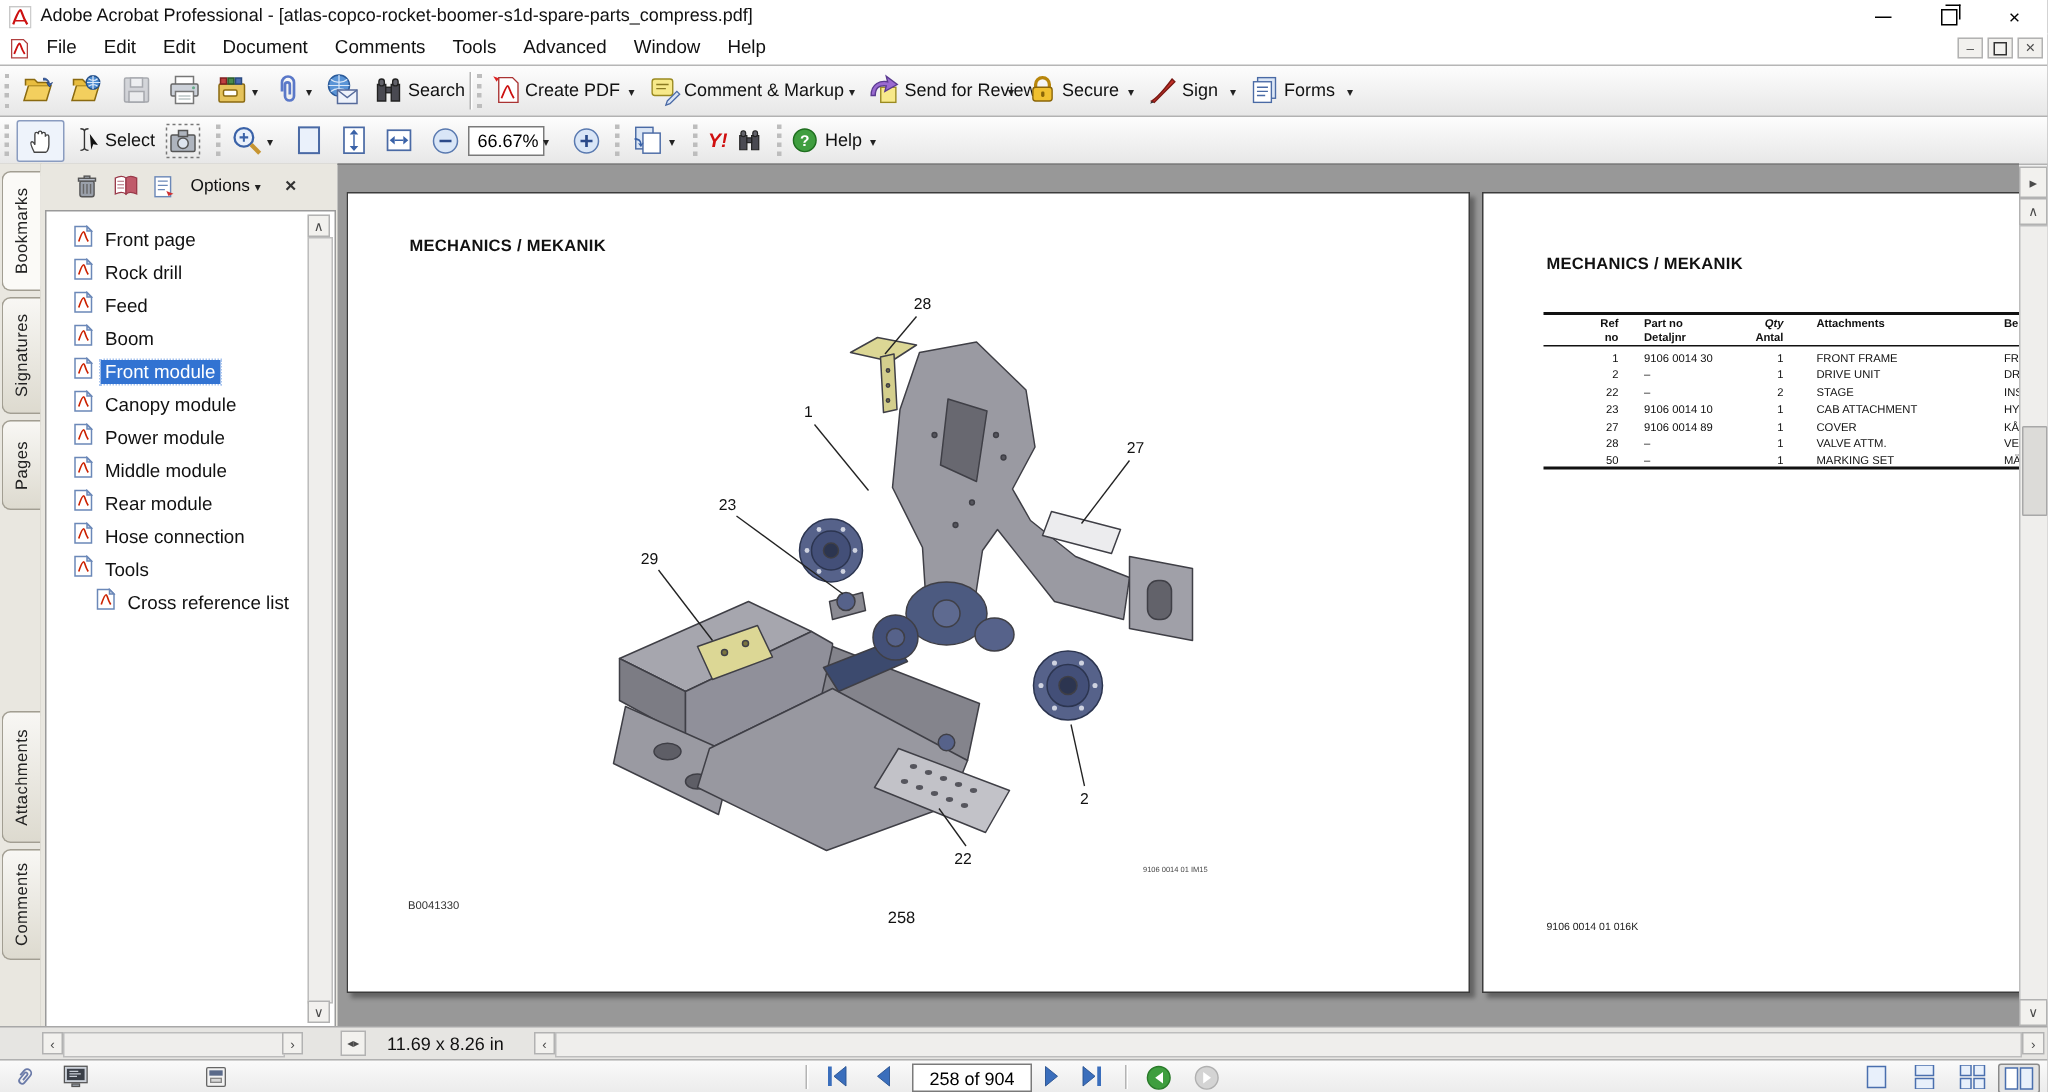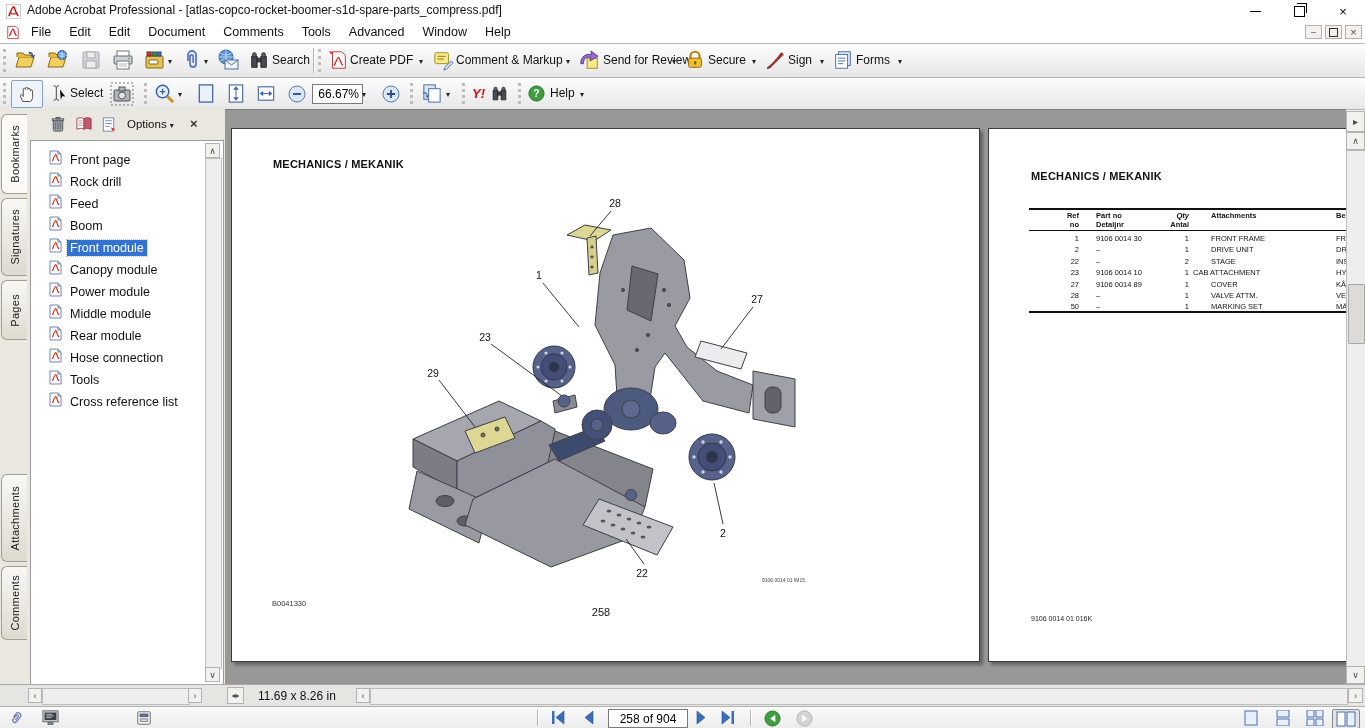--- a/index.html
+++ b/index.html
@@ -446,21 +446,21 @@
     <span class="bm-label">Hose connection</span>
   </div>
       <div class="bm-item" style="top: 228px;">
     <span><svg width="13" height="15" viewBox="0 0 13 15">
             <path d="M1 1 h8 l3 3 v10 H1 z" fill="#fff" stroke="#6b88b8"></path>
             <path d="M9 1 l3 3 h-3 z" fill="#cfd9ea" stroke="#6b88b8"></path>
             <path d="M3.5 11 C5 6.5 6 4.5 6.8 4.5 C7.6 4.5 7.3 7 9.8 11" stroke="#cc2200" fill="none" stroke-width="1.1"></path>
           </svg></span>
     <span class="bm-label">Tools</span>
   </div>
-      <div class="bm-item" style="top: 250px;">
+      <div class="bm-item" style="top: 250px; margin-left: 15px;">
     <span><svg width="13" height="15" viewBox="0 0 13 15">
             <path d="M1 1 h8 l3 3 v10 H1 z" fill="#fff" stroke="#6b88b8"></path>
             <path d="M9 1 l3 3 h-3 z" fill="#cfd9ea" stroke="#6b88b8"></path>
             <path d="M3.5 11 C5 6.5 6 4.5 6.8 4.5 C7.6 4.5 7.3 7 9.8 11" stroke="#cc2200" fill="none" stroke-width="1.1"></path>
           </svg></span>
     <span class="bm-label">Cross reference list</span>
   </div>
     </div>
 
   <div class="sb-btn abs" style="left:178px;top:34px;width:15px;height:15px">∧</div>
@@ -599,21 +599,21 @@
         <div class="tc" style="left: 222px; width: 120px; top: 116.4px; text-align: left;">DRIVE UNIT</div>
         <div class="tc" style="left: 347px; width: 50px; top: 116.4px; text-align: left;">DRI</div>
         <div class="tc" style="left: 58px; width: 32px; top: 127.8px; text-align: right;">22</div>
         <div class="tc" style="left: 107px; width: 95px; top: 127.8px; text-align: left;">–</div>
         <div class="tc" style="left: 166px; width: 34px; top: 127.8px; text-align: right;">2</div>
         <div class="tc" style="left: 222px; width: 120px; top: 127.8px; text-align: left;">STAGE</div>
         <div class="tc" style="left: 347px; width: 50px; top: 127.8px; text-align: left;">INS</div>
         <div class="tc" style="left: 58px; width: 32px; top: 139.2px; text-align: right;">23</div>
         <div class="tc" style="left: 107px; width: 95px; top: 139.2px; text-align: left;">9106 0014 10</div>
         <div class="tc" style="left: 166px; width: 34px; top: 139.2px; text-align: right;">1</div>
-        <div class="tc" style="left: 204px; width: 120px; top: 139.2px; text-align: left;">CAB ATTACHMENT</div>
+        <div class="tc" style="left: 222px; width: 120px; top: 139.2px; text-align: left;">CAB ATTACHMENT</div>
         <div class="tc" style="left: 347px; width: 50px; top: 139.2px; text-align: left;">HYT</div>
         <div class="tc" style="left: 58px; width: 32px; top: 150.6px; text-align: right;">27</div>
         <div class="tc" style="left: 107px; width: 95px; top: 150.6px; text-align: left;">9106 0014 89</div>
         <div class="tc" style="left: 166px; width: 34px; top: 150.6px; text-align: right;">1</div>
         <div class="tc" style="left: 222px; width: 120px; top: 150.6px; text-align: left;">COVER</div>
         <div class="tc" style="left: 347px; width: 50px; top: 150.6px; text-align: left;">KÅP</div>
         <div class="tc" style="left: 58px; width: 32px; top: 162px; text-align: right;">28</div>
         <div class="tc" style="left: 107px; width: 95px; top: 162px; text-align: left;">–</div>
         <div class="tc" style="left: 166px; width: 34px; top: 162px; text-align: right;">1</div>
         <div class="tc" style="left: 222px; width: 120px; top: 162px; text-align: left;">VALVE ATTM.</div>

